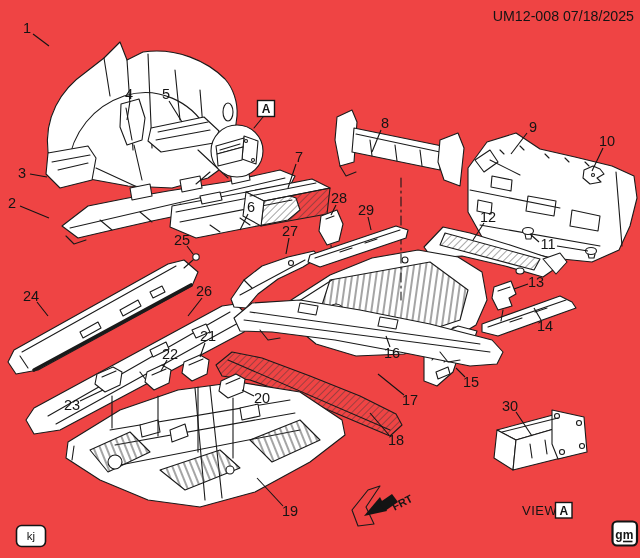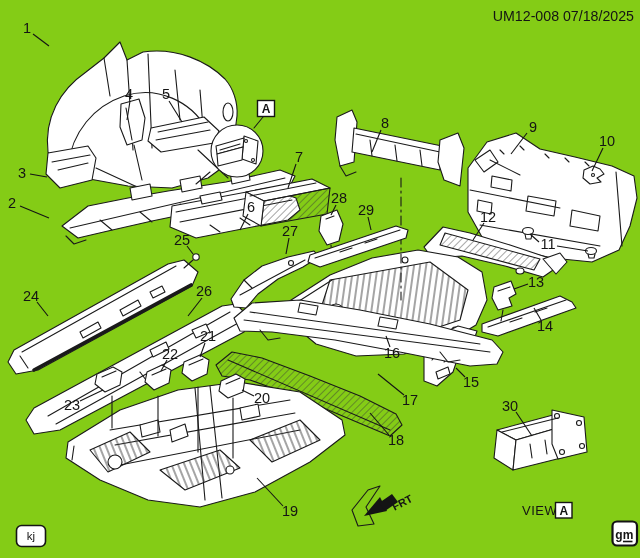--- a/index.html
+++ b/index.html
@@ -1,16 +1,16 @@
 <!DOCTYPE html>
 <html><head>
 <meta charset="utf-8">
 <style>
   html,body{margin:0;padding:0;background:#fff;}
-  .page{position:relative;width:640px;height:558px;background:#84cc16;overflow:hidden;
+  .page{position:relative;width:640px;height:558px;background:#ef4444;overflow:hidden;
         font-family:"Liberation Sans", sans-serif;}
   svg{display:block;}
   .hdr{font-size:14.2px;fill:#141414;}
   .callout{font-size:14.5px;fill:#141414;}
   .viewlbl{font-size:13px;letter-spacing:.5px;fill:#141414;}
   .boxletter{font-size:12px;font-weight:bold;fill:#141414;}
   .frt{font-size:11px;font-weight:bold;fill:#141414;}
   .kj{font-size:11.5px;fill:#141414;}
   .gm{font-size:12px;font-weight:bold;fill:#141414;letter-spacing:.3px;}
 </style>

